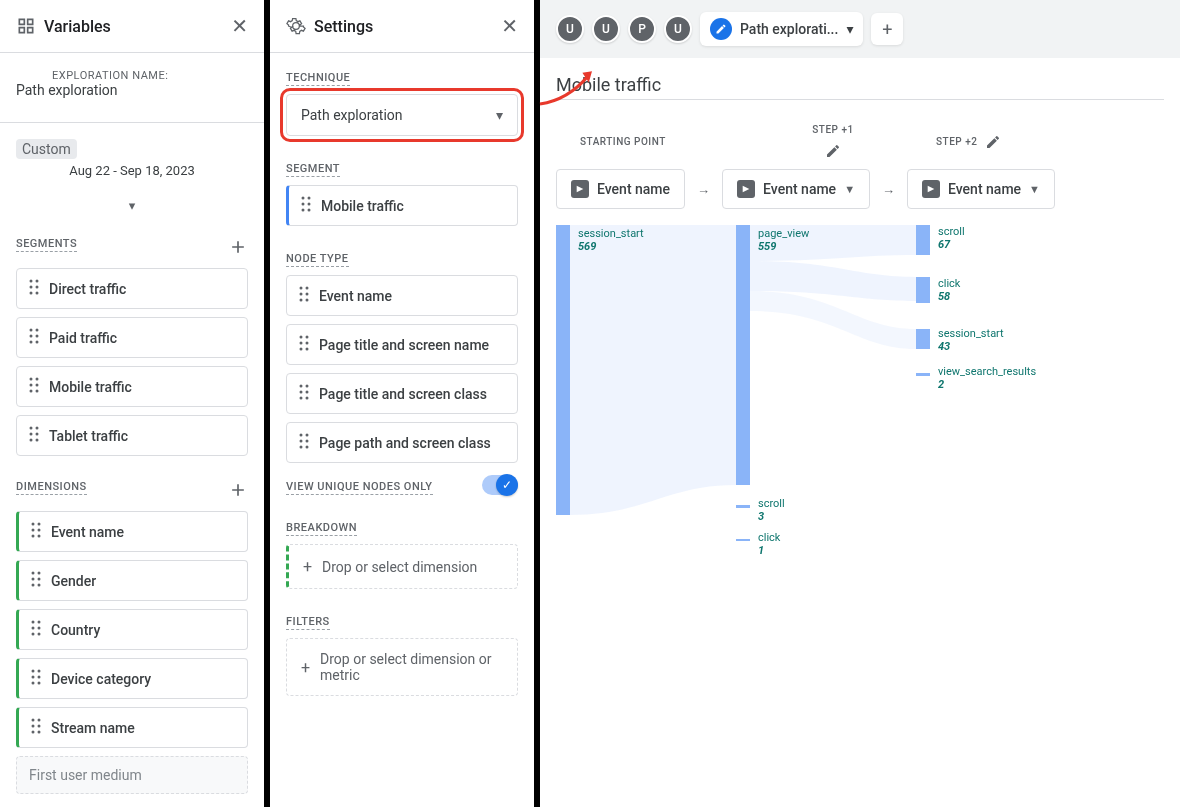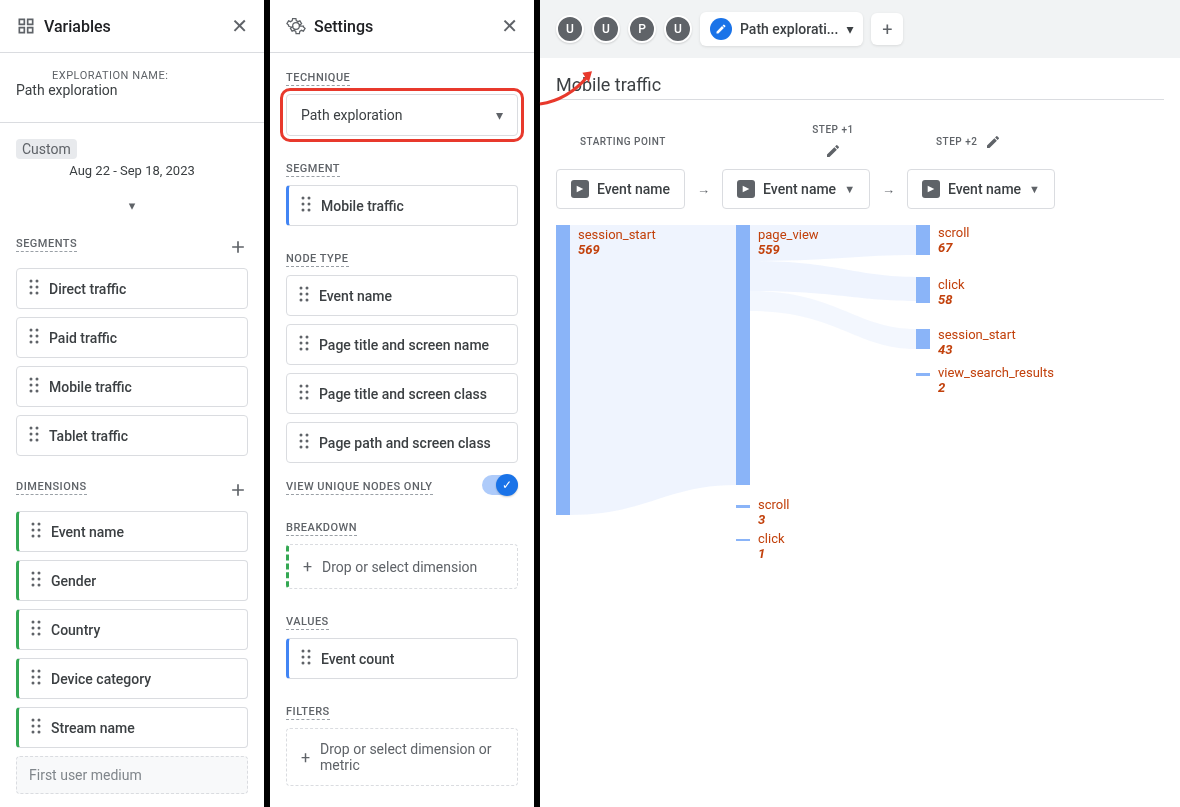--- a/index.html
+++ b/index.html
@@ -53,21 +53,21 @@
 .step-label svg { width: 16px; height: 16px; fill: #5f6368; cursor: pointer; }
 .step-chip-row { display: flex; align-items: center; gap: 12px; margin-bottom: 16px; }
 .step-chip { display: inline-flex; align-items: center; gap: 8px; padding: 10px 14px; border: 1px solid #dadce0; border-radius: 4px; background: #fff; font-size: 14px; font-weight: 500; cursor: pointer; }
 .step-chip .ev-icon { width: 18px; height: 18px; background: #5f6368; border-radius: 3px; display: flex; align-items: center; justify-content: center; }
 .step-chip .ev-icon svg { width: 10px; height: 10px; fill: #fff; }
 .step-chip .caret { color: #5f6368; font-size: 11px;}
 .arrow-icon { color: #5f6368; }
 .sankey { position: relative; height: 400px; }
 .node-bar { width: 14px; background: #8ab4f8; position: absolute; }
 .node-bar.thin { width: 14px; height: 6px; }
-.node-label { position: absolute; font-size: 13px; color: #c2410c; }
+.node-label { position: absolute; font-size: 11px; color: #0f766e; }
 .node-label .name { display: block; font-weight: 400; }
 .node-label .val { display: block; font-weight: 700; font-style: italic; }
 
 .red-arrow { position: absolute; top: 68px; left: 528px; pointer-events: none; }
 .red-arrow svg { width: 80px; height: 40px; }
 </style>
 </head>
 <body>
 
 <div class="app">
@@ -297,34 +297,20 @@
         <div class="toggle-row">
           <span class="section-label" style="margin-bottom:0;">VIEW UNIQUE NODES ONLY</span>
           <div class="toggle"></div>
         </div>
       </div>
       <div class="section">
         <div class="section-label">BREAKDOWN</div>
         <div class="dropzone green-edge">
             <span class="plus">+</span>
             <span>Drop or select dimension</span>
-          </div>
-      </div>
-      <div class="section">
-        <div class="section-label">VALUES</div>
-        <div class="chip blue">
-            <span class="drag-handle"><svg viewBox="0 0 10 16">
-                <circle cx="2" cy="2" r="1.5"></circle>
-                <circle cx="8" cy="2" r="1.5"></circle>
-                <circle cx="2" cy="8" r="1.5"></circle>
-                <circle cx="8" cy="8" r="1.5"></circle>
-                <circle cx="2" cy="14" r="1.5"></circle>
-                <circle cx="8" cy="14" r="1.5"></circle>
-              </svg></span>
-            <span>Event count</span>
           </div>
       </div>
       <div class="section">
         <div class="section-label">FILTERS</div>
         <div class="dropzone">
             <span class="plus">+</span>
             <span>Drop or select dimension or metric</span>
           </div>
       </div>
     </div>

